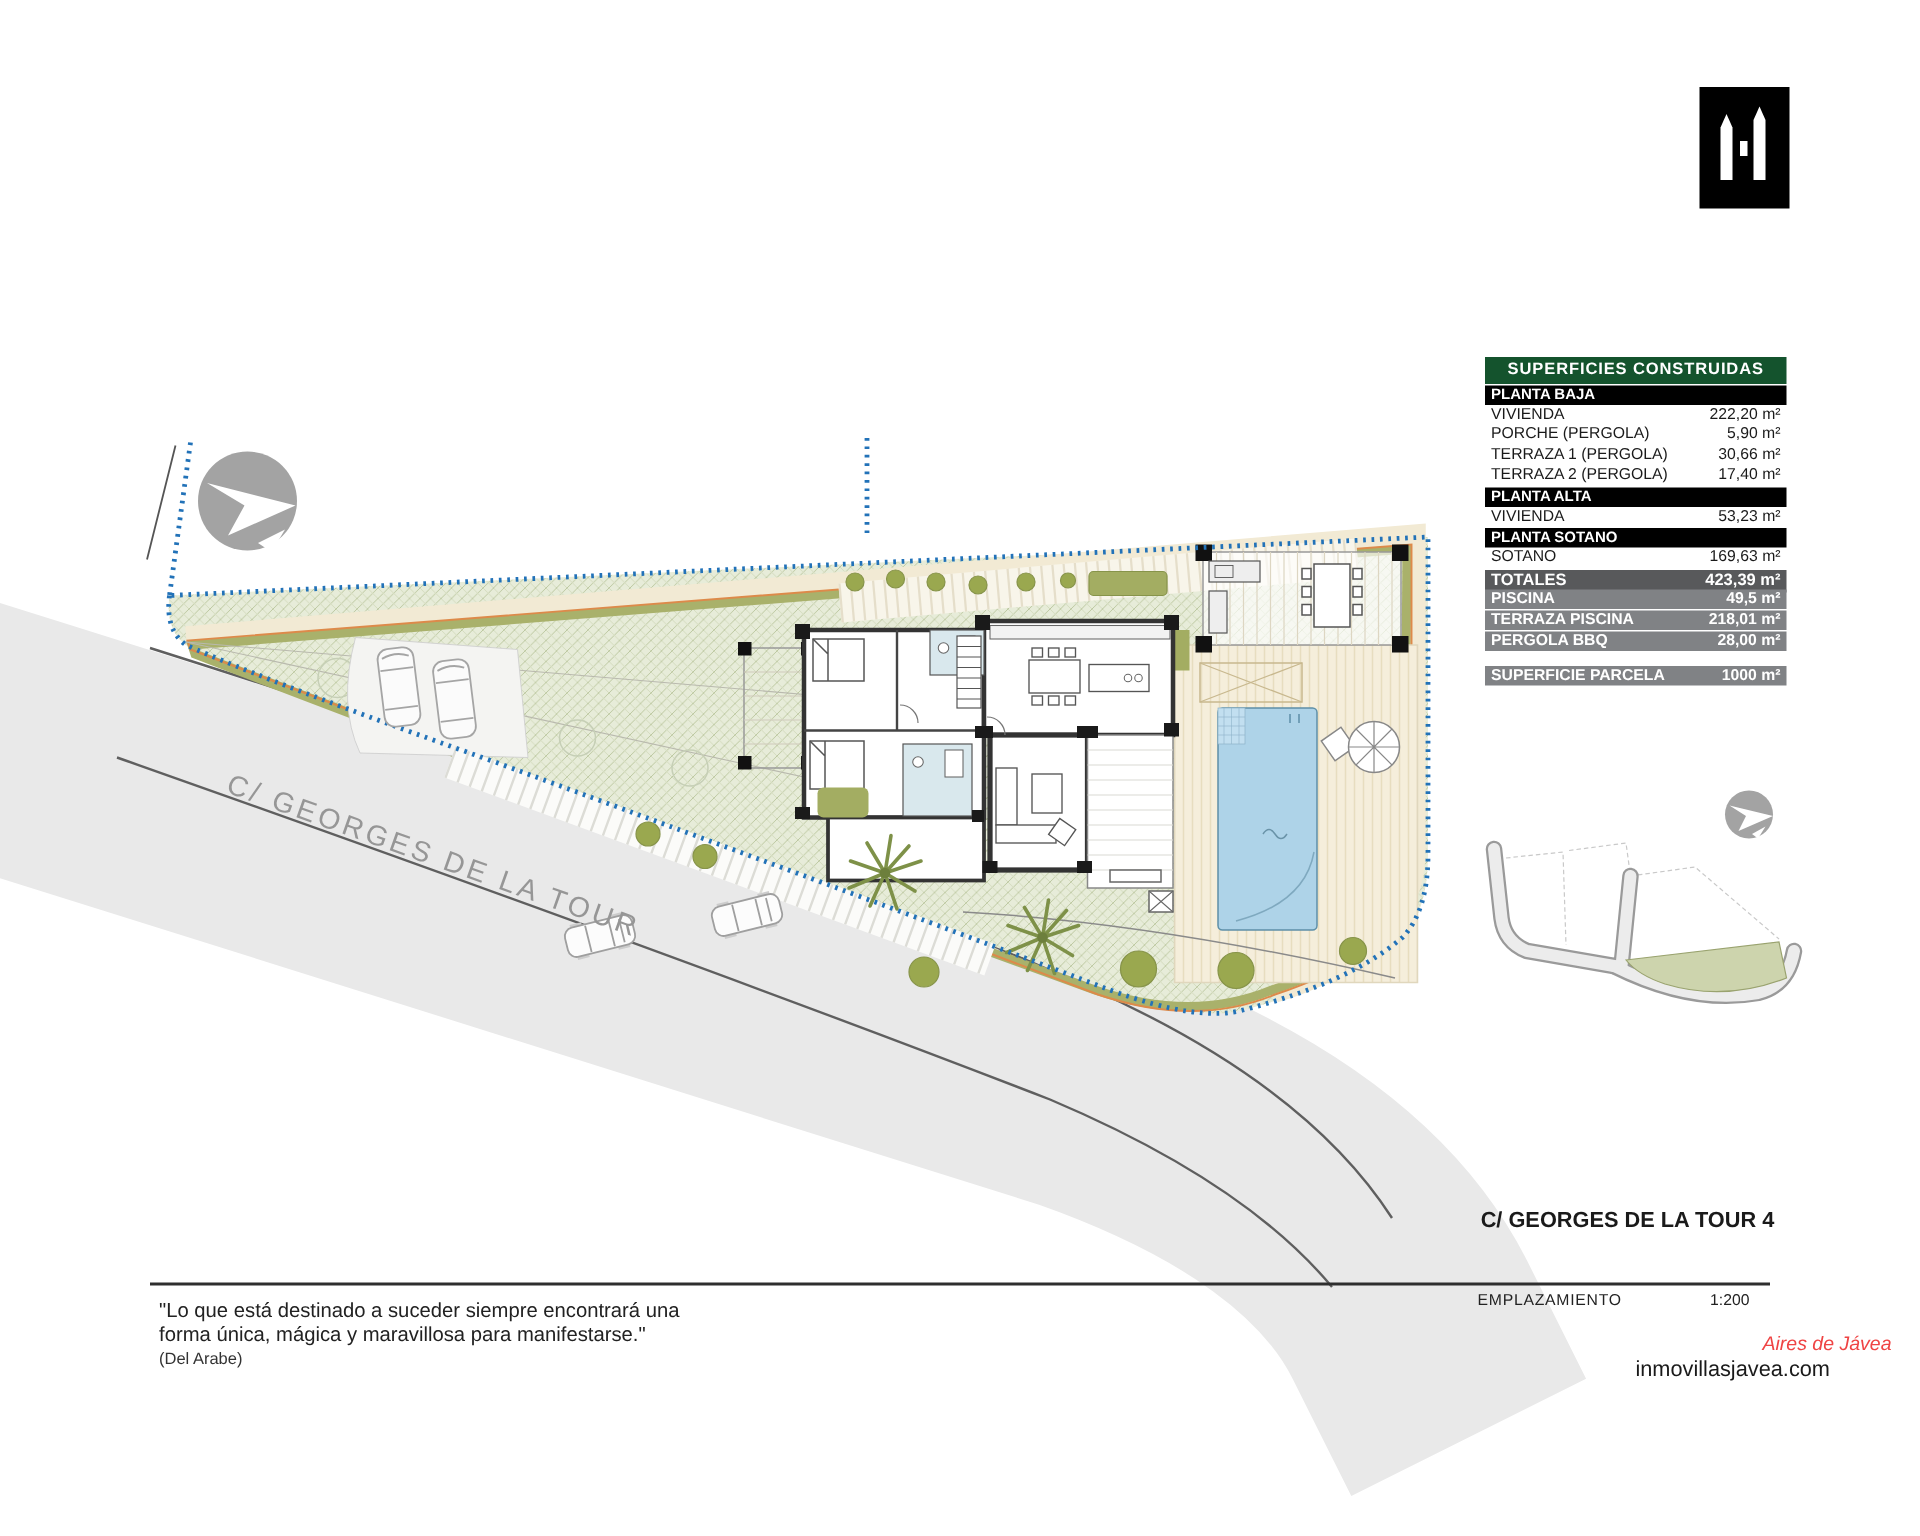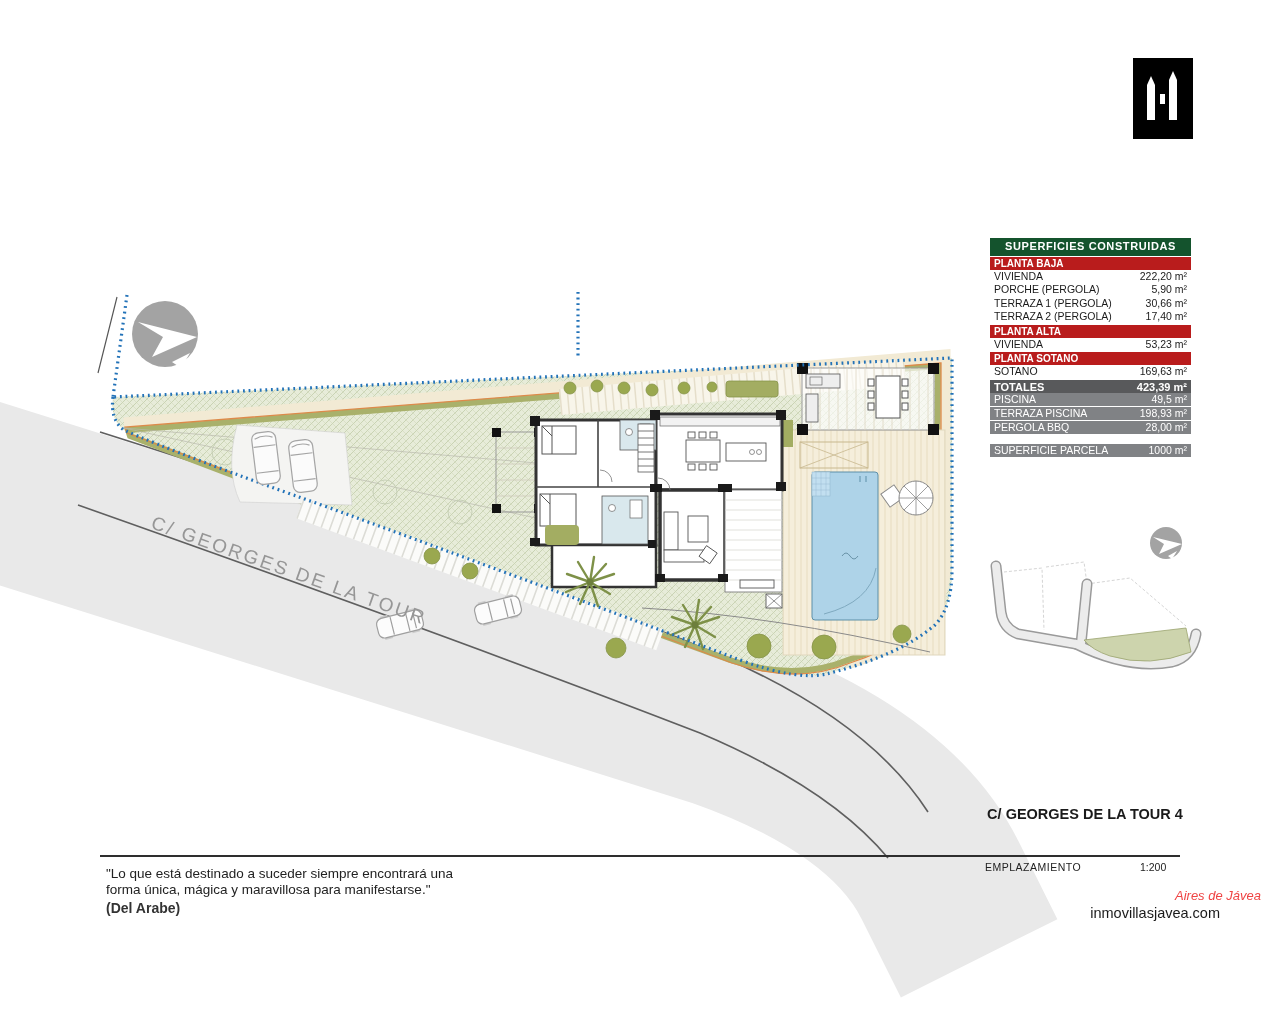--- a/index.html
+++ b/index.html
@@ -7,33 +7,33 @@
          font-family:"Liberation Sans",sans-serif;color:#111;}
   svg text{font-family:"Liberation Sans",sans-serif;}
 
   
   .logo{position:absolute;left:1133px;top:58px;width:60px;height:81px;background:#000;}
 
   
   .tbl{position:absolute;left:990px;width:201px;font-size:10.5px;line-height:13.5px;color:#1a1a1a;}
   .tbl-title{background:#14532d;color:#fff;font-weight:bold;text-align:center;
              font-size:11px;letter-spacing:.6px;padding:2px 0;}
-  .tbl-sec{background:#b91c1c;color:#fff;font-weight:bold;font-size:10px;
+  .tbl-sec{background:#000000;color:#fff;font-weight:bold;font-size:10px;
            padding:0 4px;line-height:13px;margin-top:1px;}
   .tbl-row{display:flex;justify-content:space-between;padding:0 4px;}
   .tbl-row .v{white-space:nowrap;}
   .tbl-total{display:flex;justify-content:space-between;background:#58595b;color:#fff;
              font-weight:bold;font-size:11px;padding:1px 4px;margin-top:1px;}
-  .tbl-row.gray{background:#808285;color:#fff;font-weight:normal;margin-top:1px;line-height:13px;}
+  .tbl-row.gray{background:#808285;color:#fff;font-weight:bold;margin-top:1px;line-height:13px;}
 
   
   .rule{position:absolute;left:100px;top:855px;width:1080px;height:2px;background:#2e2e2e;}
   .project-title{position:absolute;left:103px;top:820px;font-size:38px;color:#1a1a1a;}
   .quote{position:absolute;left:106px;top:866px;width:348px;font-size:13.5px;line-height:16px;color:#222;}
-  .quote-src{position:absolute;left:106px;top:900px;font-size:14px;color:#333;font-weight:bold;}
+  .quote-src{position:absolute;left:106px;top:900px;font-size:11px;color:#333;}
   .loc-title{position:absolute;left:955px;top:777px;width:260px;text-align:center;
              font-size:27px;letter-spacing:1px;color:#1a1a1a;}
   .loc-sub{position:absolute;left:955px;top:806px;width:260px;text-align:center;
            font-size:14.5px;font-weight:bold;color:#1a1a1a;}
   .sheet-label{position:absolute;left:985px;top:861px;font-size:10.5px;letter-spacing:.5px;color:#222;}
   .scale-label{position:absolute;left:1140px;top:861px;font-size:10.5px;color:#222;}
   .watermark{position:absolute;left:1001px;top:888px;width:260px;text-align:right;
              font-size:13px;color:#ef4444;font-style:italic;}
   .website{position:absolute;left:960px;top:905px;width:260px;text-align:right;
            font-size:14.5px;color:#1a1a1a;}
@@ -364,21 +364,21 @@
     </div>
   </div>
 
   <div class="tbl" style="top:392px;" id="tbl-exterior">
       <div class="tbl-row gray">
         <span>PISCINA</span>
         <span class="v">49,5 m²</span>
       </div>
       <div class="tbl-row gray">
         <span>TERRAZA PISCINA</span>
-        <span class="v">198,93 m²</span>
+        <span class="v">218,01 m²</span>
       </div>
       <div class="tbl-row gray">
         <span>PERGOLA BBQ</span>
         <span class="v">28,00 m²</span>
       </div>
     </div>
 
   <div class="tbl" style="top:443px;">
     <div class="tbl-row gray">
       <span>SUPERFICIE PARCELA</span>

